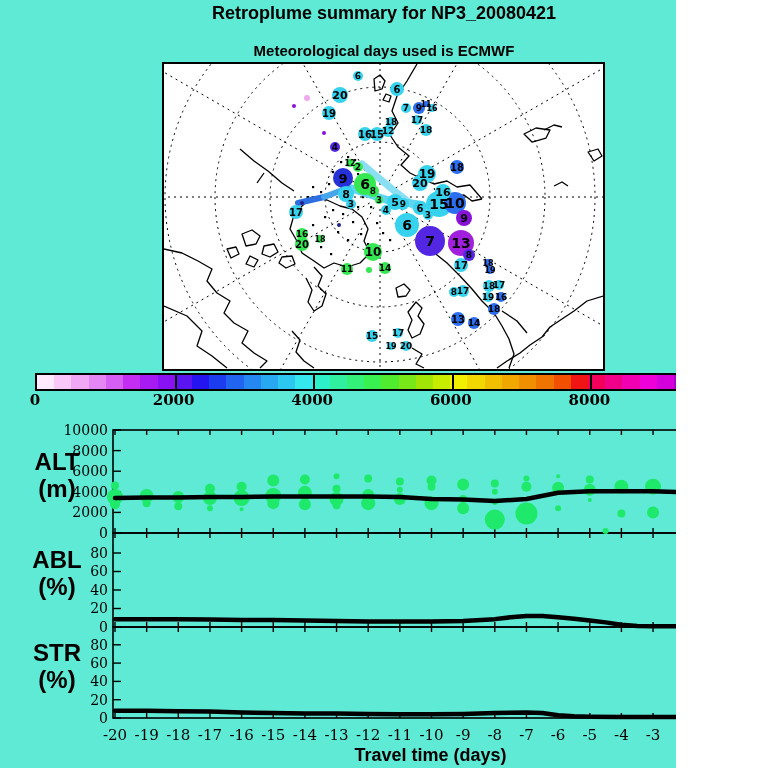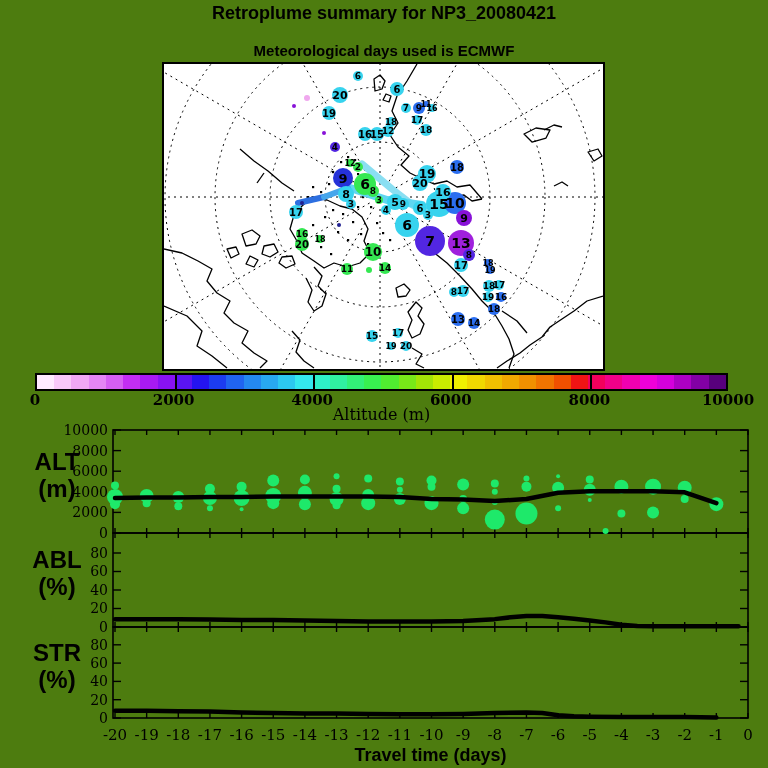--- a/index.html
+++ b/index.html
@@ -1,16 +1,16 @@
 <!DOCTYPE html>
 <html><head>
 <meta charset="utf-8">
 <style>
   html,body{margin:0;padding:0;background:#ffffff;}
-  #stage{position:relative;width:768px;height:768px;background:#4d7c0f;overflow:hidden;
+  #stage{position:relative;width:676px;height:768px;background:#5eead4;overflow:hidden;
          font-family:"Liberation Sans",sans-serif;}
   .t1{position:absolute;top:3px;left:0;width:768px;text-align:center;
       font-size:18px;font-weight:bold;white-space:pre;color:#000;}
   .t2{position:absolute;top:23px;left:0;width:768px;text-align:center;
       font-size:17px;font-weight:bold;white-space:pre;color:#000;}
   .t3{position:absolute;top:42px;left:0;width:768px;text-align:center;
       font-size:15px;font-weight:bold;white-space:pre;color:#000;}
   #map{position:absolute;left:162px;top:62px;width:439px;height:305px;
        border:2px solid #000;box-sizing:content-box;background:#fff;}
   #cbar{position:absolute;left:35px;top:373px;width:693px;height:18px;
@@ -299,21 +299,20 @@
       <div class="div" style="left: 553.4px;"></div>
     </div>
   <div id="cbar-labels">
       <div class="cblab" style="left: 35px;">0</div>
       <div class="cblab" style="left: 173.6px;">2000</div>
       <div class="cblab" style="left: 312.2px;">4000</div>
       <div class="cblab" style="left: 450.8px;">6000</div>
       <div class="cblab" style="left: 589.4px;">8000</div>
       <div class="cblab" style="left: 728px;">10000</div>
     </div>
-  <div class="cbtitle">Altitude (m)</div>
 
   <svg id="panels" width="768" height="768" viewBox="0 0 768 768">
       <g>
         <rect x="113" y="430" width="635" height="103" fill="none" stroke="#000" stroke-width="1.6"></rect>
         <line x1="115" y1="430" x2="115" y2="435" stroke="#000" stroke-width="1.4"></line>
         <line x1="115" y1="528" x2="115" y2="533" stroke="#000" stroke-width="1.4"></line>
         <line x1="146.65" y1="430" x2="146.65" y2="435" stroke="#000" stroke-width="1.4"></line>
         <line x1="146.65" y1="528" x2="146.65" y2="533" stroke="#000" stroke-width="1.4"></line>
         <line x1="178.3" y1="430" x2="178.3" y2="435" stroke="#000" stroke-width="1.4"></line>
         <line x1="178.3" y1="528" x2="178.3" y2="533" stroke="#000" stroke-width="1.4"></line>

